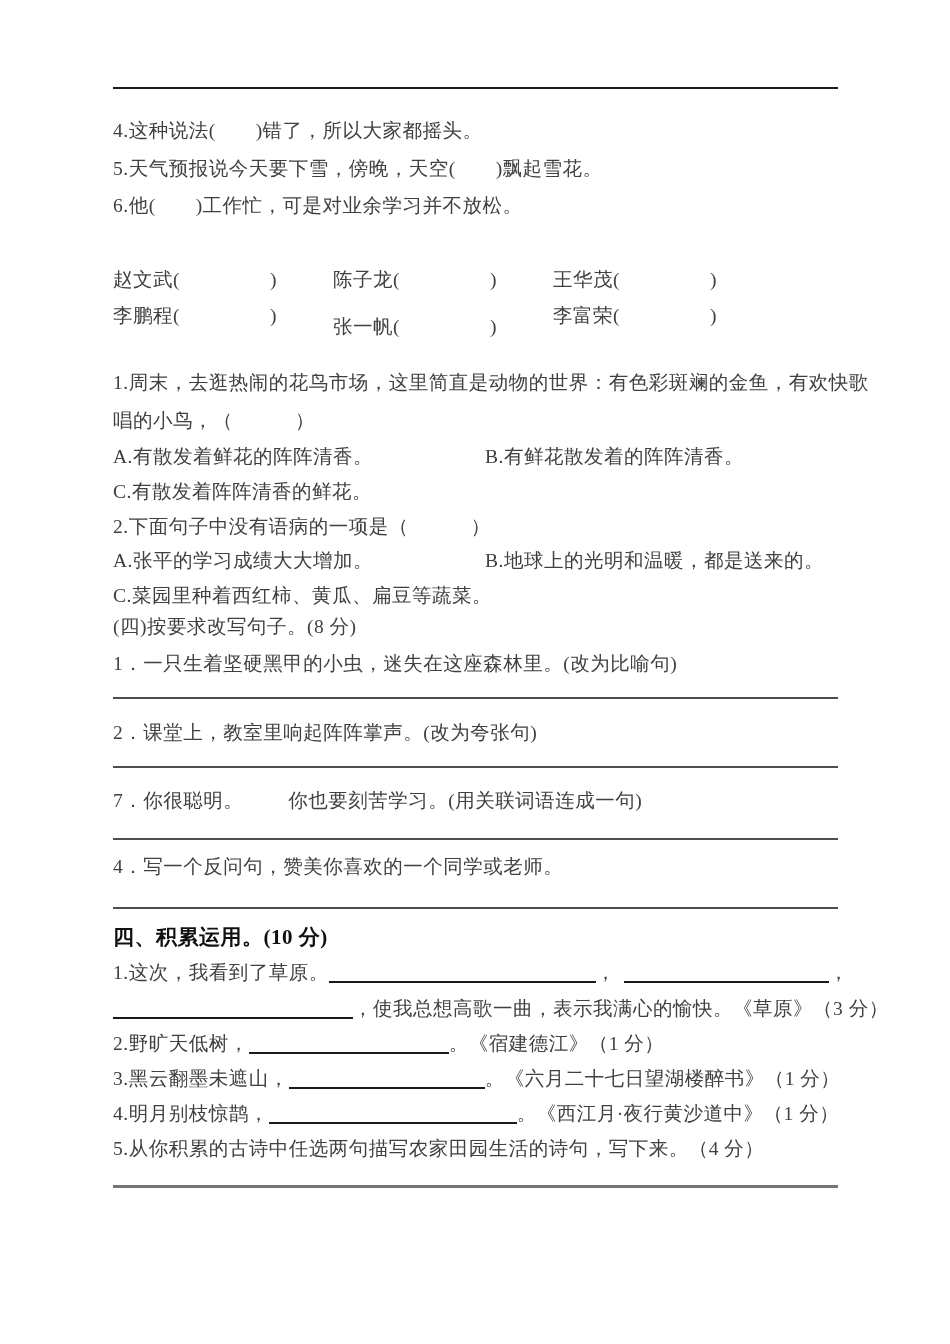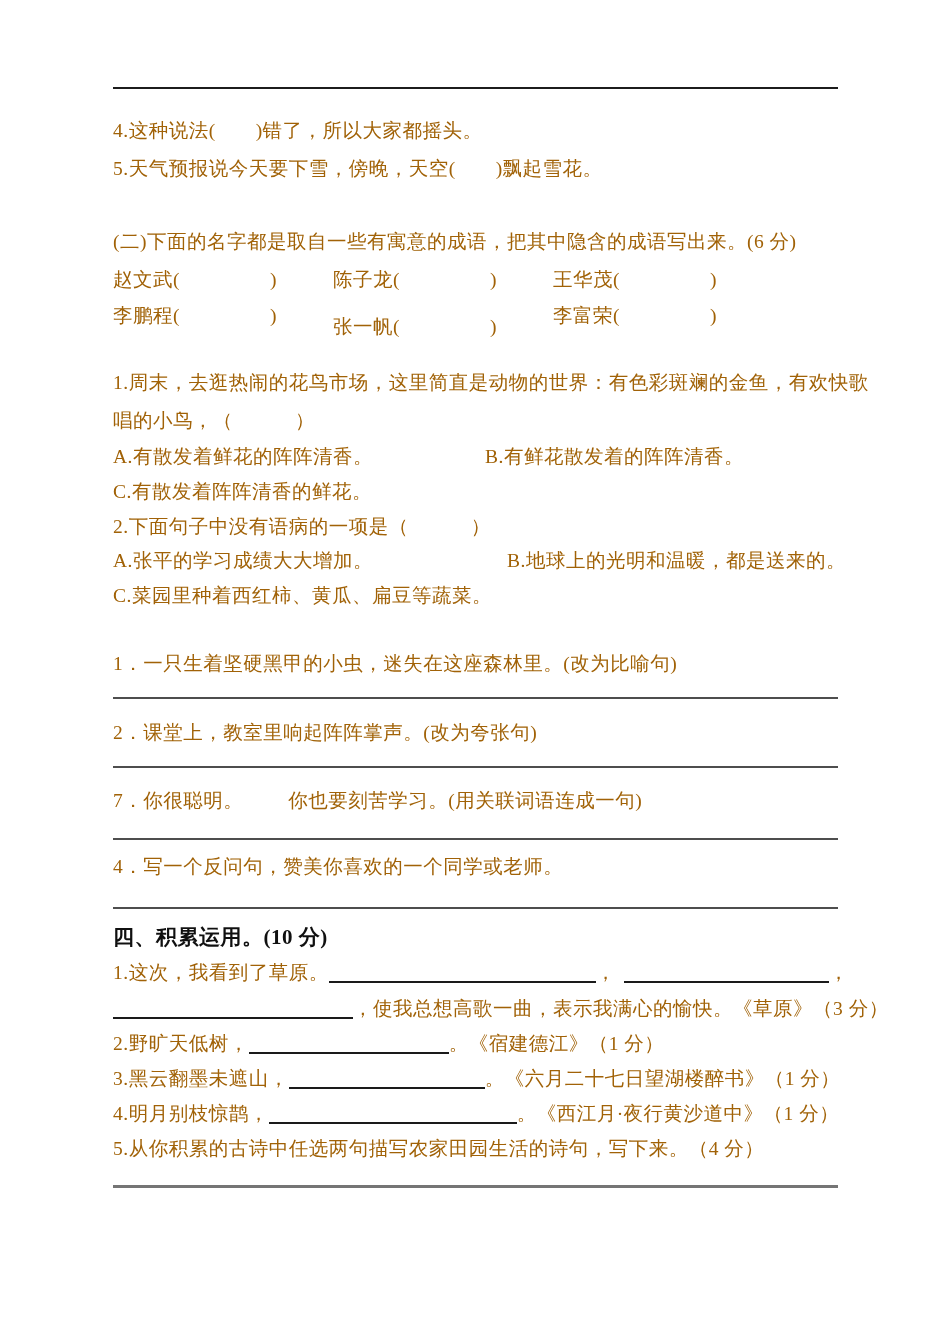--- a/index.html
+++ b/index.html
@@ -4,21 +4,21 @@
 <style>
   html,body { margin:0; padding:0; background:#ffffff; }
   body { width:950px; height:1344px; position:relative; overflow:hidden; }
   .page { position:absolute; left:0; top:0; width:950px; height:1344px; background:#fff; }
   .t {
     position:absolute;
     white-space:pre;
     font-family:"Liberation Serif","DejaVu Serif",serif;
     font-size:19.5px;
     line-height:1.3;
-    color:#a16207;
+    color:#404040;
     letter-spacing:0.5px;
   }
   .bold { font-weight:700; font-size:21px; color:#101010; }
   .gap { display:inline-block; }
   .blank {
     display:inline-block;
     height:1em;
     border-bottom:2px solid #1a1a1a;
     vertical-align:-4px;
   }
@@ -29,41 +29,42 @@
 </style>
 </head>
 <body>
 
 <div class="page">
 
   <div class="rule rule-top" style="top:87px"></div>
 
   <div class="t" style="top:118px;left:113px"><span>4.这种说法(</span><span class="gap" style="width:40px"></span><span>)错了，所以大家都摇头。</span></div>
   <div class="t" style="top:156px;left:113px"><span>5.天气预报说今天要下雪，傍晚，天空(</span><span class="gap" style="width:40px"></span><span>)飘起雪花。</span></div>
+  <div class="t" style="top:193px;left:113px"><span>6.他(</span><span class="gap" style="width:40px"></span><span>)工作忙，可是对业余学习并不放松。</span></div>
 
-  <div class="t" style="top:229px;left:113px">(二)下面的名字都是取自一些有寓意的成语，把其中隐含的成语写出来。(6 分)</div>
 
   <div class="t" style="top:267px;left:113px"><span>赵文武</span><span>(</span><span class="gap" style="width:90px"></span><span>)</span></div>
   <div class="t" style="top:267px;left:333px"><span>陈子龙</span><span>(</span><span class="gap" style="width:90px"></span><span>)</span></div>
   <div class="t" style="top:267px;left:553px"><span>王华茂</span><span>(</span><span class="gap" style="width:90px"></span><span>)</span></div>
 
   <div class="t" style="top:303px;left:113px"><span>李鹏程</span><span>(</span><span class="gap" style="width:90px"></span><span>)</span></div>
   <div class="t" style="top:314px;left:333px"><span>张一帆</span><span>(</span><span class="gap" style="width:90px"></span><span>)</span></div>
   <div class="t" style="top:303px;left:553px"><span>李富荣</span><span>(</span><span class="gap" style="width:90px"></span><span>)</span></div>
 
   <div class="t" style="top:370px;left:113px">1.周末，去逛热闹的花鸟市场，这里简直是动物的世界：有色彩斑斓的金鱼，有欢快歌</div>
   <div class="t" style="top:408px;left:113px"><span>唱的小鸟，（</span><span class="gap" style="width:62px"></span><span>）</span></div>
   <div class="t" style="top:444px;left:113px">A.有散发着鲜花的阵阵清香。</div>
   <div class="t" style="top:479px;left:113px">C.有散发着阵阵清香的鲜花。</div>
   <div class="t" style="top:444px;left:485px">B.有鲜花散发着的阵阵清香。</div>
   <div class="t" style="top:514px;left:113px"><span>2.下面句子中没有语病的一项是（</span><span class="gap" style="width:62px"></span><span>）</span></div>
   <div class="t" style="top:548px;left:113px">A.张平的学习成绩大大增加。</div>
-  <div class="t" style="top:548px;left:507px">B.地球上的光明和温暖，都是送来的。</div>
+  <div class="t" style="top:548px;left:485px">B.地球上的光明和温暖，都是送来的。</div>
   <div class="t" style="top:583px;left:113px">C.菜园里种着西红柿、黄瓜、扁豆等蔬菜。</div>
 
+  <div class="t" style="top:614px;left:113px">(四)按要求改写句子。(8 分)</div>
   <div class="t" style="top:651px;left:113px">1．一只生着坚硬黑甲的小虫，迷失在这座森林里。(改为比喻句)</div>
   <div class="rule rule-answer" style="top:697px"></div>
   <div class="t" style="top:720px;left:113px">2．课堂上，教室里响起阵阵掌声。(改为夸张句)</div>
   <div class="rule rule-answer" style="top:766px"></div>
   <div class="t" style="top:788px;left:113px"><span>7．你很聪明。</span><span class="gap" style="width:45px"></span><span>你也要刻苦学习。(用关联词语连成一句)</span></div>
   <div class="rule rule-answer" style="top:838px"></div>
   <div class="t" style="top:854px;left:113px">4．写一个反问句，赞美你喜欢的一个同学或老师。</div>
   <div class="rule rule-answer" style="top:907px"></div>
 
   <div class="t bold" style="top:924px;left:113px">四、积累运用。(10 分)</div>

